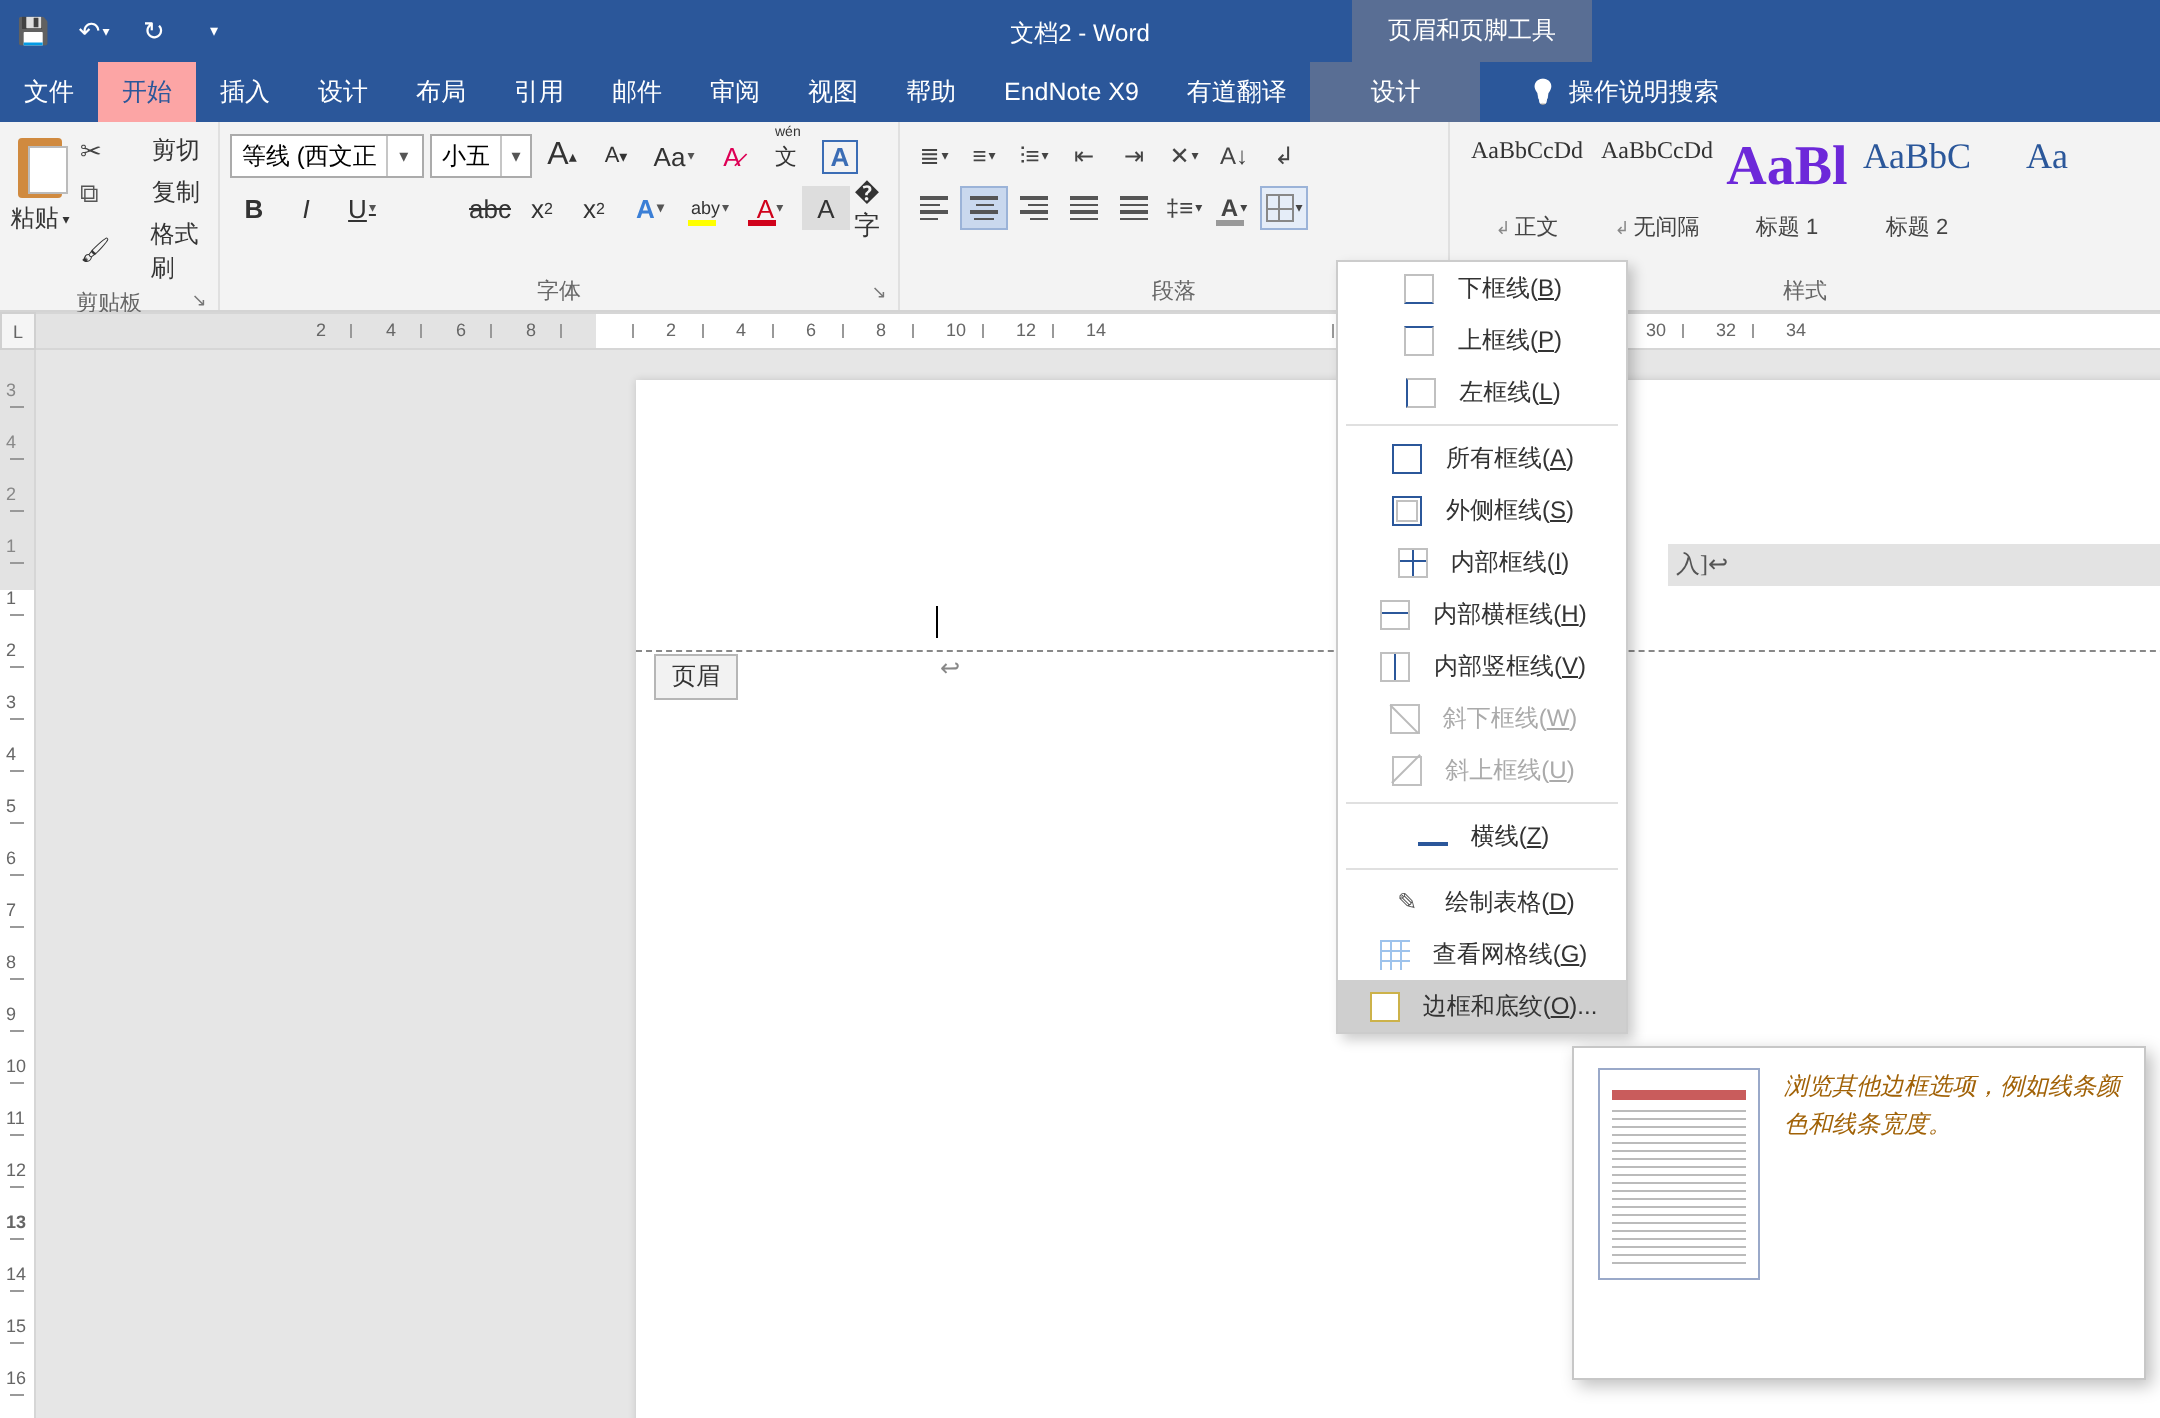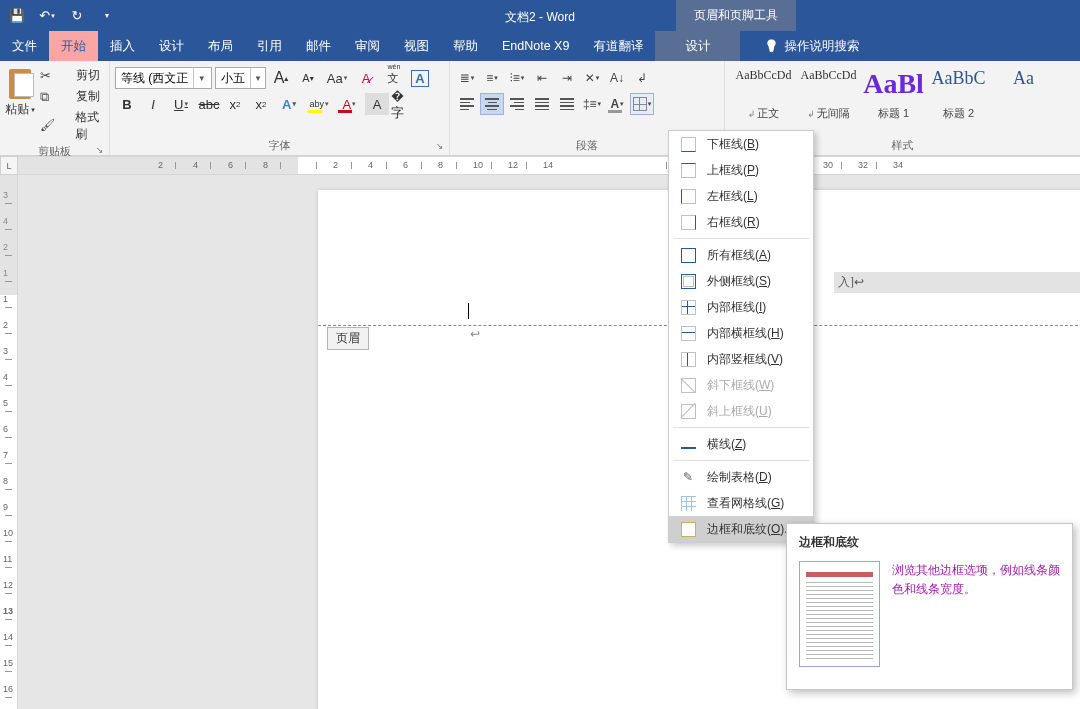--- a/index.html
+++ b/index.html
@@ -48,21 +48,21 @@
 .combo .txt { padding: 0 5px; font-size: 12px; white-space: nowrap; }
 .font-name { width: 97px; }
 .font-size { width: 51px; }
 .rb-btn { width: 24px; height: 22px; display: flex; align-items: center; justify-content: center; font-size: 13px; color: #333; position: relative; }
 .rb-btn.wide { width: 28px; }
 .rb-btn sup, .rb-btn sub { font-size: 8px; }
 .rb-btn .dd { font-size: 7px; margin-left: 1px; color: #555; }
 .bold { font-weight: bold; }
 .italic { font-style: italic; }
 .underline { text-decoration: underline; }
-.strike { text-decoration: line-through; }
+.strike { text-decoration: line-through; margin-left: 36px; }
 .box { border: 1.5px solid #3b6db5; padding: 0 3px; color: #3b6db5; font-weight: bold; }
 .highlight-a { color: #333; position: relative; }
 .highlight-a::after { content:""; position:absolute; bottom:2px; left:3px; width:14px; height:3px; background:#ffff00; }
 .hl2::after { content:""; position:absolute; bottom:2px; left:3px; width:14px; height:3px; background:#ffff00; }
 .fontcolor-a { color:#d0021b; position:relative; }
 .fontcolor-a::after { content:""; position:absolute; bottom:2px; left:3px; width:14px; height:3px; background:#d0021b; }
 .phonetic { font-family:serif; font-size:11px; }
 
 
 .para-rows { display: flex; flex-direction: column; gap: 4px; padding-top: 3px; }
@@ -109,21 +109,21 @@
 .page-area { flex: 1; position: relative; overflow: hidden; }
 .page { position: absolute; left: 300px; top: 15px; width: 780px; height: 900px; background: #fff; box-shadow: 0 0 4px rgba(0,0,0,.15); }
 .header-dotted { position:absolute; left:0; right:0; top:135px; border-top: 1.5px dashed #888; }
 .header-label { position:absolute; left:9px; top:137px; background:#f2f2f2; border:1px solid #b6b6b6; padding: 2px 8px; font-size:12px; color:#333; }
 .hdr-text { position:absolute; right:-46px; top:89px; background:#e3e3e3; padding:2px 4px; font-size:12px; color:#555; font-family:serif; }
 .hdr-ret { position:absolute; left:152px; top:137px; font-size:12px; color:#888; font-family:serif; }
 .cursor-line { position:absolute; left:150px; top:113px; width:1px; height:16px; background:#000; }
 
 
 .borders-menu { position:absolute; left:668px; top:130px; width:146px; background:#fff; border:1px solid #ccc; box-shadow:3px 3px 6px rgba(0,0,0,.2); z-index: 50; }
-.menu-item { display:flex; align-items:center; gap:10px; padding: 4px 10px 4px 10px; font-size: 12px; color:#333; }
+.menu-item { display:flex; align-items:center; gap:10px; padding: 4px 10px 4px 10px; font-size: 12px; color:#333;justify-content:center; }
 .menu-item.disabled { color:#aaa; }
 .menu-item.selected { background:#cfcfcf; }
 .menu-item u { text-decoration: underline; }
 .menu-sep { height:1px; background:#e0e0e0; margin: 3px 4px; }
 .mi-icon { width:18px; height:18px; display:flex; align-items:center; justify-content:center; }
 .bicon { width:15px; height:15px; border:1.2px solid #c0c0c0; position:relative; }
 .bicon.bb { border-bottom-color:#2b579a; }
 .bicon.bt { border-top-color:#2b579a; }
 .bicon.bl { border-left-color:#2b579a; }
 .bicon.br { border-right-color:#2b579a; }
@@ -140,21 +140,21 @@
 .grid-ic { width:15px; height:15px; background: repeating-linear-gradient(#9ec3ec 0 1px, transparent 1px 5px), repeating-linear-gradient(90deg,#9ec3ec 0 1px, transparent 1px 5px); }
 .dlg-ic { width:15px; height:15px; border:1.2px solid #ccb24a; background:#fff; }
 
 
 .supertooltip { position:absolute; left:786px; top:523px; width:287px; height:167px; background:#fff; border:1px solid #c7c7c7; box-shadow:3px 3px 8px rgba(0,0,0,.25); z-index: 60; padding: 10px 12px; }
 .tt-title { font-size:12px; font-weight:bold; color:#333; margin-bottom:10px; }
 .tt-body { display:flex; gap:12px; }
 .tt-preview { width:81px; height:106px; border:1px solid #9aa9c9; background:#fff; padding:6px; position:relative; }
 .tt-preview::before { content:""; position:absolute; left:6px; right:6px; top:10px; height:5px; background:#c95c5c; }
 .tt-preview-lines { position:absolute; left:6px; right:6px; top:20px; bottom:6px; background: repeating-linear-gradient(#bbb 0 1px, transparent 1px 4px); }
-.tt-desc { font-size:12px; color:#a21caf; line-height:1.6; flex:1; }
+.tt-desc { font-size:12px; color:#a16207; line-height:1.6; flex:1;font-style:italic; }
 </style>
 </head>
 <body>
 
 <div class="titlebar">
   <div class="qat">
     <div class="qat-btn">💾</div>
     <div class="qat-btn">↶<span style="font-size:7px;margin-left:1px;">▾</span></div>
     <div class="qat-btn">↻</div>
     <div class="qat-btn" style="font-size:8px;">▾</div>
@@ -484,26 +484,20 @@
         <span class="bicon bt"></span>
       </span>
       <span>上框线(<u>P</u>)</span>
     </div>
     <div class="menu-item">
       <span class="mi-icon">
         <span class="bicon bl"></span>
       </span>
       <span>左框线(<u>L</u>)</span>
     </div>
-    <div class="menu-item">
-      <span class="mi-icon">
-        <span class="bicon br"></span>
-      </span>
-      <span>右框线(<u>R</u>)</span>
-    </div>
     <div class="menu-sep"></div>
     <div class="menu-item">
       <span class="mi-icon">
         <span class="bicon ba"></span>
       </span>
       <span>所有框线(<u>A</u>)</span>
     </div>
     <div class="menu-item">
       <span class="mi-icon">
         <span class="bicon bo"></span>
@@ -562,20 +556,19 @@
     </div>
     <div class="menu-item selected">
       <span class="mi-icon">
         <span class="dlg-ic"></span>
       </span>
       <span>边框和底纹(<u>O</u>)...</span>
     </div>
   </div>
 
 <div class="supertooltip">
-  <div class="tt-title">边框和底纹</div>
   <div class="tt-body">
     <div class="tt-preview">
       <div class="tt-preview-lines"></div>
     </div>
     <div class="tt-desc">浏览其他边框选项，例如线条颜色和线条宽度。</div>
   </div>
 </div>
 
 </body></html>

